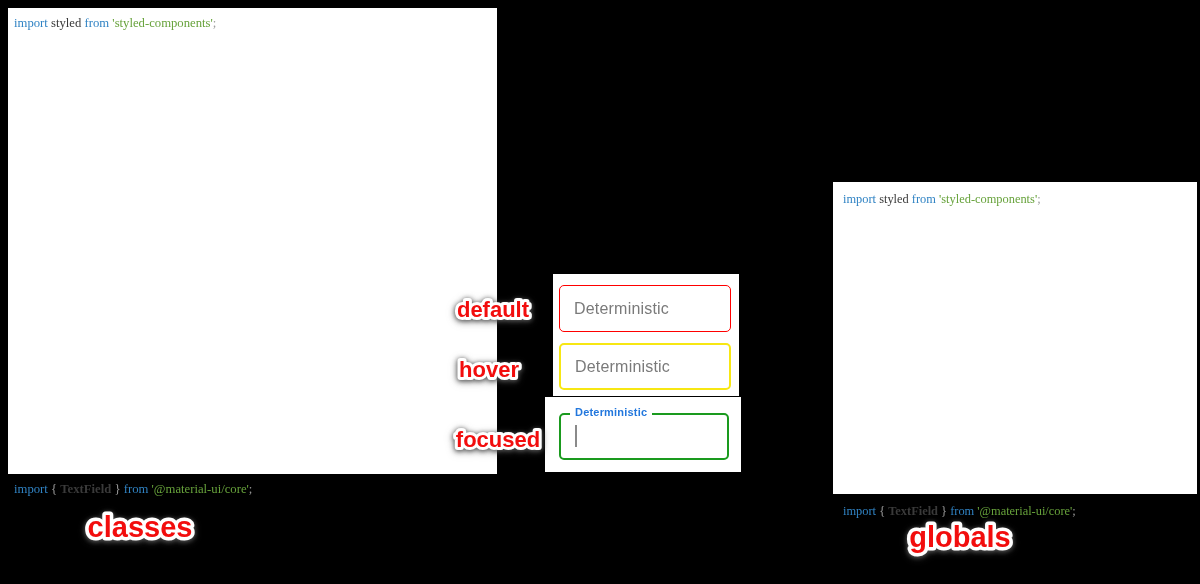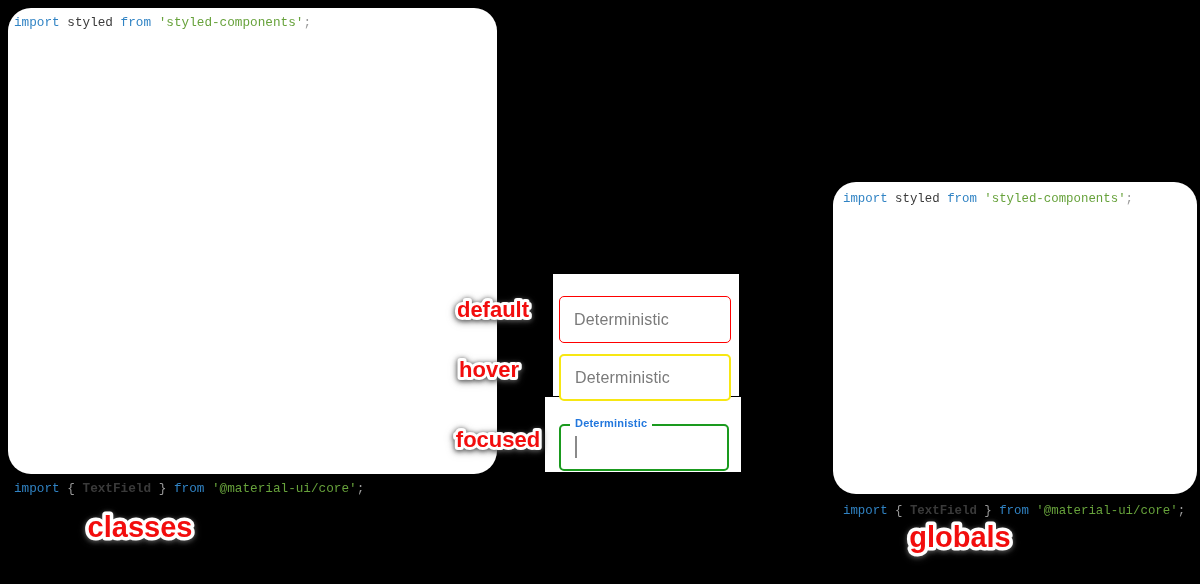--- a/index.html
+++ b/index.html
@@ -3,40 +3,39 @@
 <meta charset="utf-8">
 <style>
   html,body{margin:0;padding:0;}
   body{
     width:1200px;height:584px;position:relative;overflow:hidden;
     background:#000;font-family:"Liberation Sans",sans-serif;
   }
   .panel{position:absolute;background:#fff;}
   
   .code{
-    font-family:Liberation Mono, monospace;
-    white-space:pre;color:#3a3a3a;border-radius:23px;
+    font-family:Liberation Serif, serif;
+    white-space:pre;color:#3a3a3a;
   }
   #left-code{left:8px;top:8px;width:489px;height:466px;padding:6px 0 0 6px;box-sizing:border-box;
     font-size:12.7px;line-height:18.35px;}
   #right-code{left:833px;top:182px;width:364px;height:312px;padding:8px 0 0 10px;box-sizing:border-box;
     font-size:12.4px;line-height:19px;}
   .cl{height:inherit;}
   .tk-kw{color:var(--keyword)}
   .tk-str,.tk-attr,.tk-css{color:var(--string_css)}
   .tk-pun{color:var(--punctuation)}
   .tk-txt{color:var(--text)}
   .tk-varb{color:var(--text);font-weight:bold}
   
   #panel-top{left:553px;top:274px;width:186px;height:122px;}
   #panel-bottom{left:545px;top:397px;width:196px;height:75px;}
   .tf{
     position:absolute;border-radius:5px;background:#fff;border:2px solid #ccc;
     box-sizing:border-box;
-    margin-top:11px;
   }
   #tf-default{left:559px;top:285px;width:172px;height:47px;}
   #tf-hover{left:559px;top:343px;width:172px;height:47px;}
   #tf-focused{left:559px;top:413px;width:170px;height:47px;}
   .tf-label{
     position:absolute;left:14px;top:50%;transform:translateY(-50%);
     font-size:16px;color:#7a7a7a;letter-spacing:.2px;
   }
   .notch-label{
     position:absolute;left:9px;top:-9px;background:#fff;padding:0 5px;

